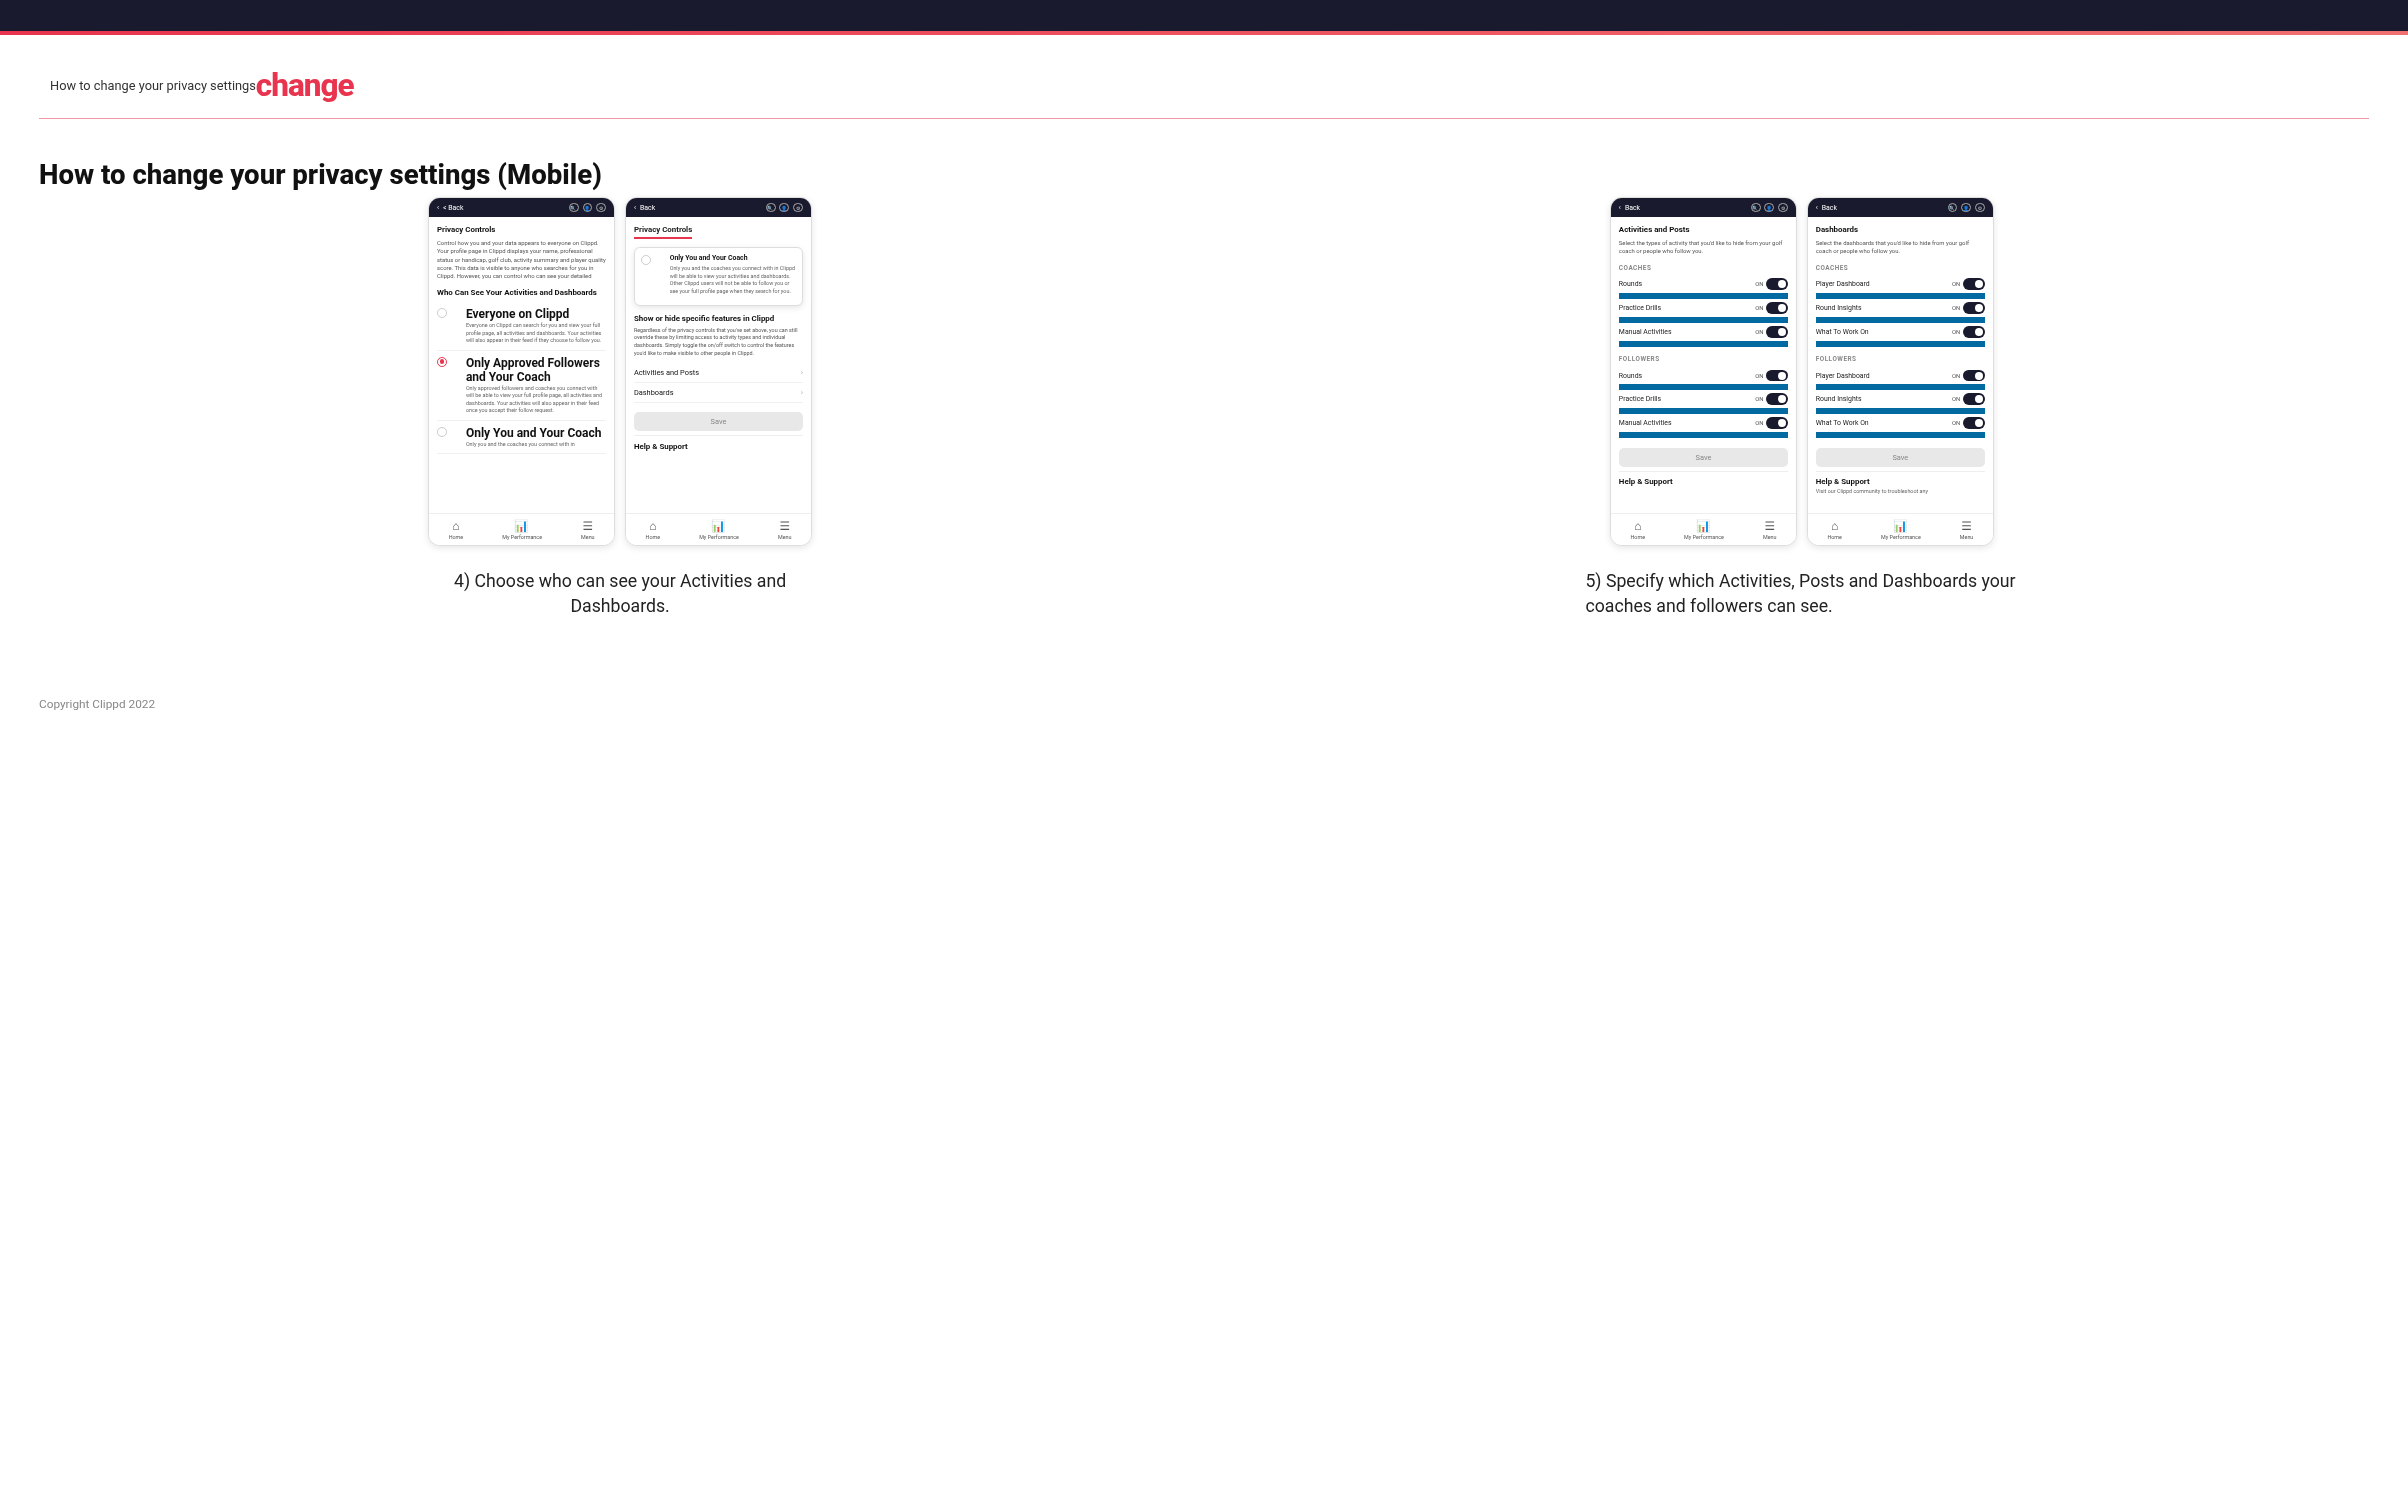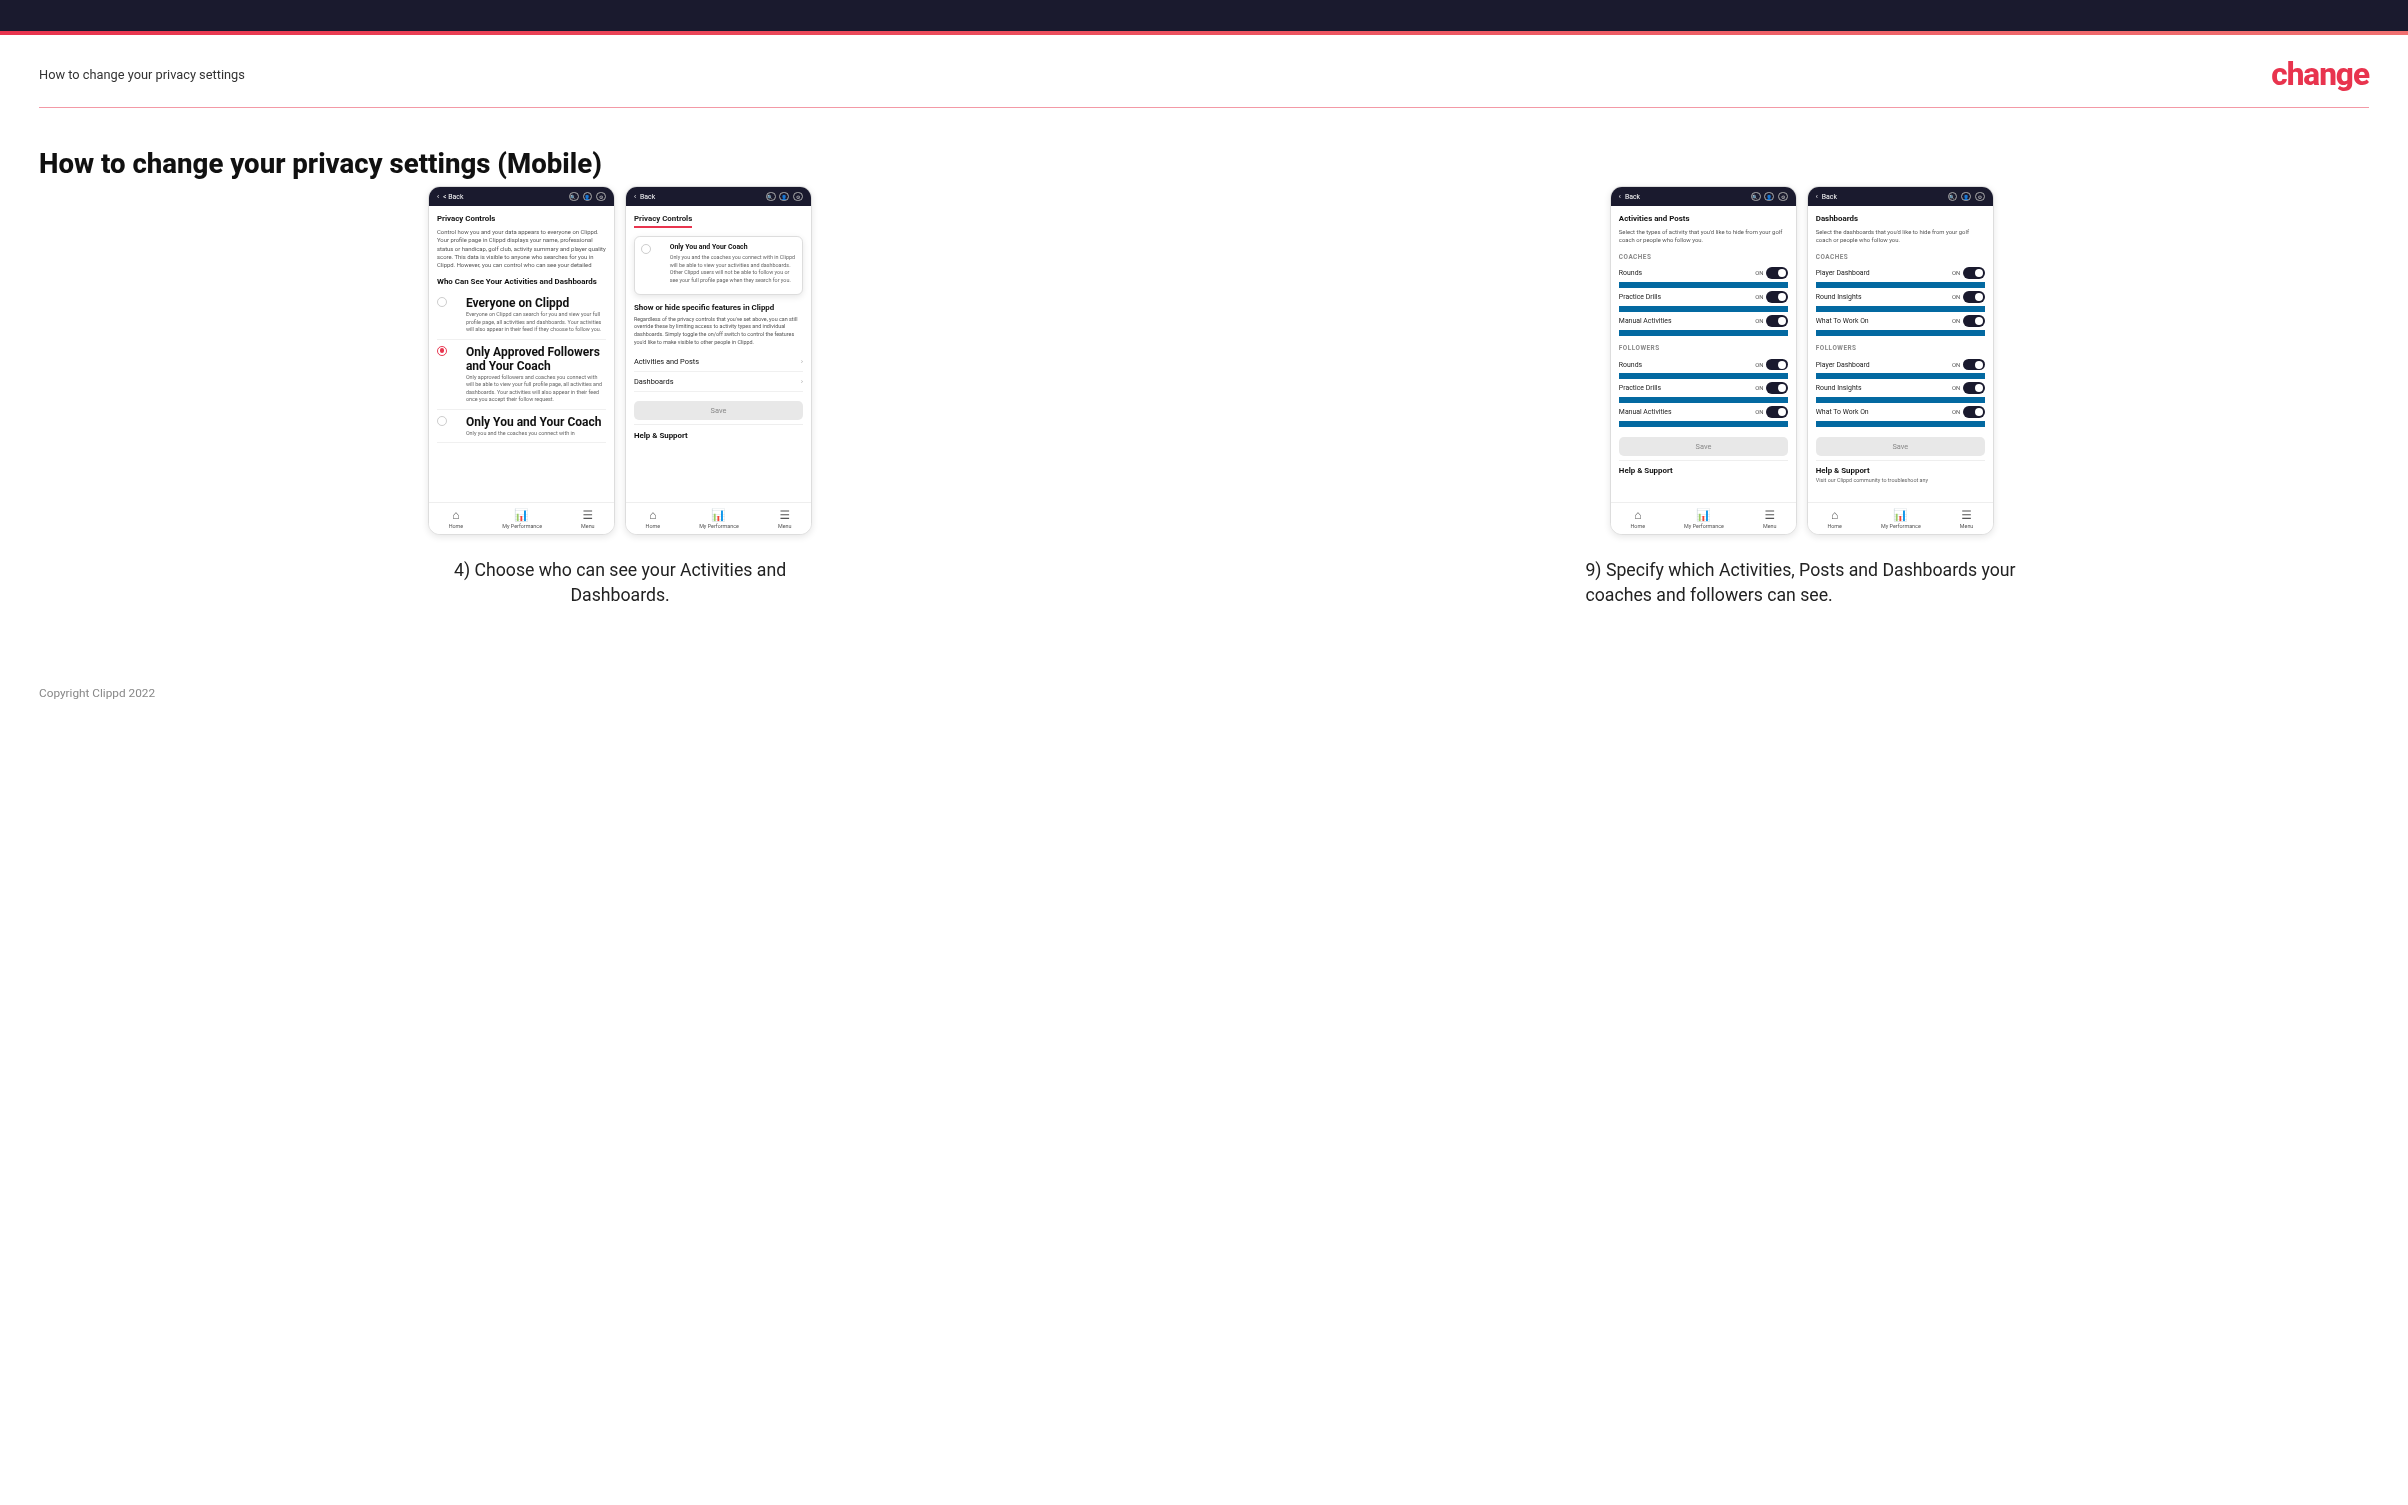--- a/index.html
+++ b/index.html
@@ -22,22 +22,22 @@
       left: 0;
       right: 0;
       height: 3.9px;
       background: linear-gradient(to right, #e8344e, #f07070);
     }
 
     
     .header {
       display: flex;
       align-items: center;
-      justify-content: space-between;
-      padding: 21px 39px 0 39px;
+      padding: 32px 39px 0 39px;
+      margin-left: 11px;
     }
     .header-title {
       font-size: 12.8px;
       color: #333;
     }
     .logo {
       font-size: 31.5px;
       font-weight: 800;
       color: #e8344e;
       letter-spacing: -1px;
@@ -698,21 +698,21 @@
             </div>
             <div class="nav-item">
               <span class="nav-icon">☰</span>
               <span class="nav-label">Menu</span>
             </div>
           </div>
         </div>
 
       </div>
       <div class="caption" style="text-align:left;max-width:433px;">
-        <span>9) Specify which Activities, Posts and Dashboards your  coaches and followers can see.</span>
+        <span>5) Specify which Activities, Posts and Dashboards your  coaches and followers can see.</span>
       </div>
     </div>
 
   </div>
 </div>
 
 <div class="footer">
   <span>Copyright Clippd 2022</span>
 </div>
 

